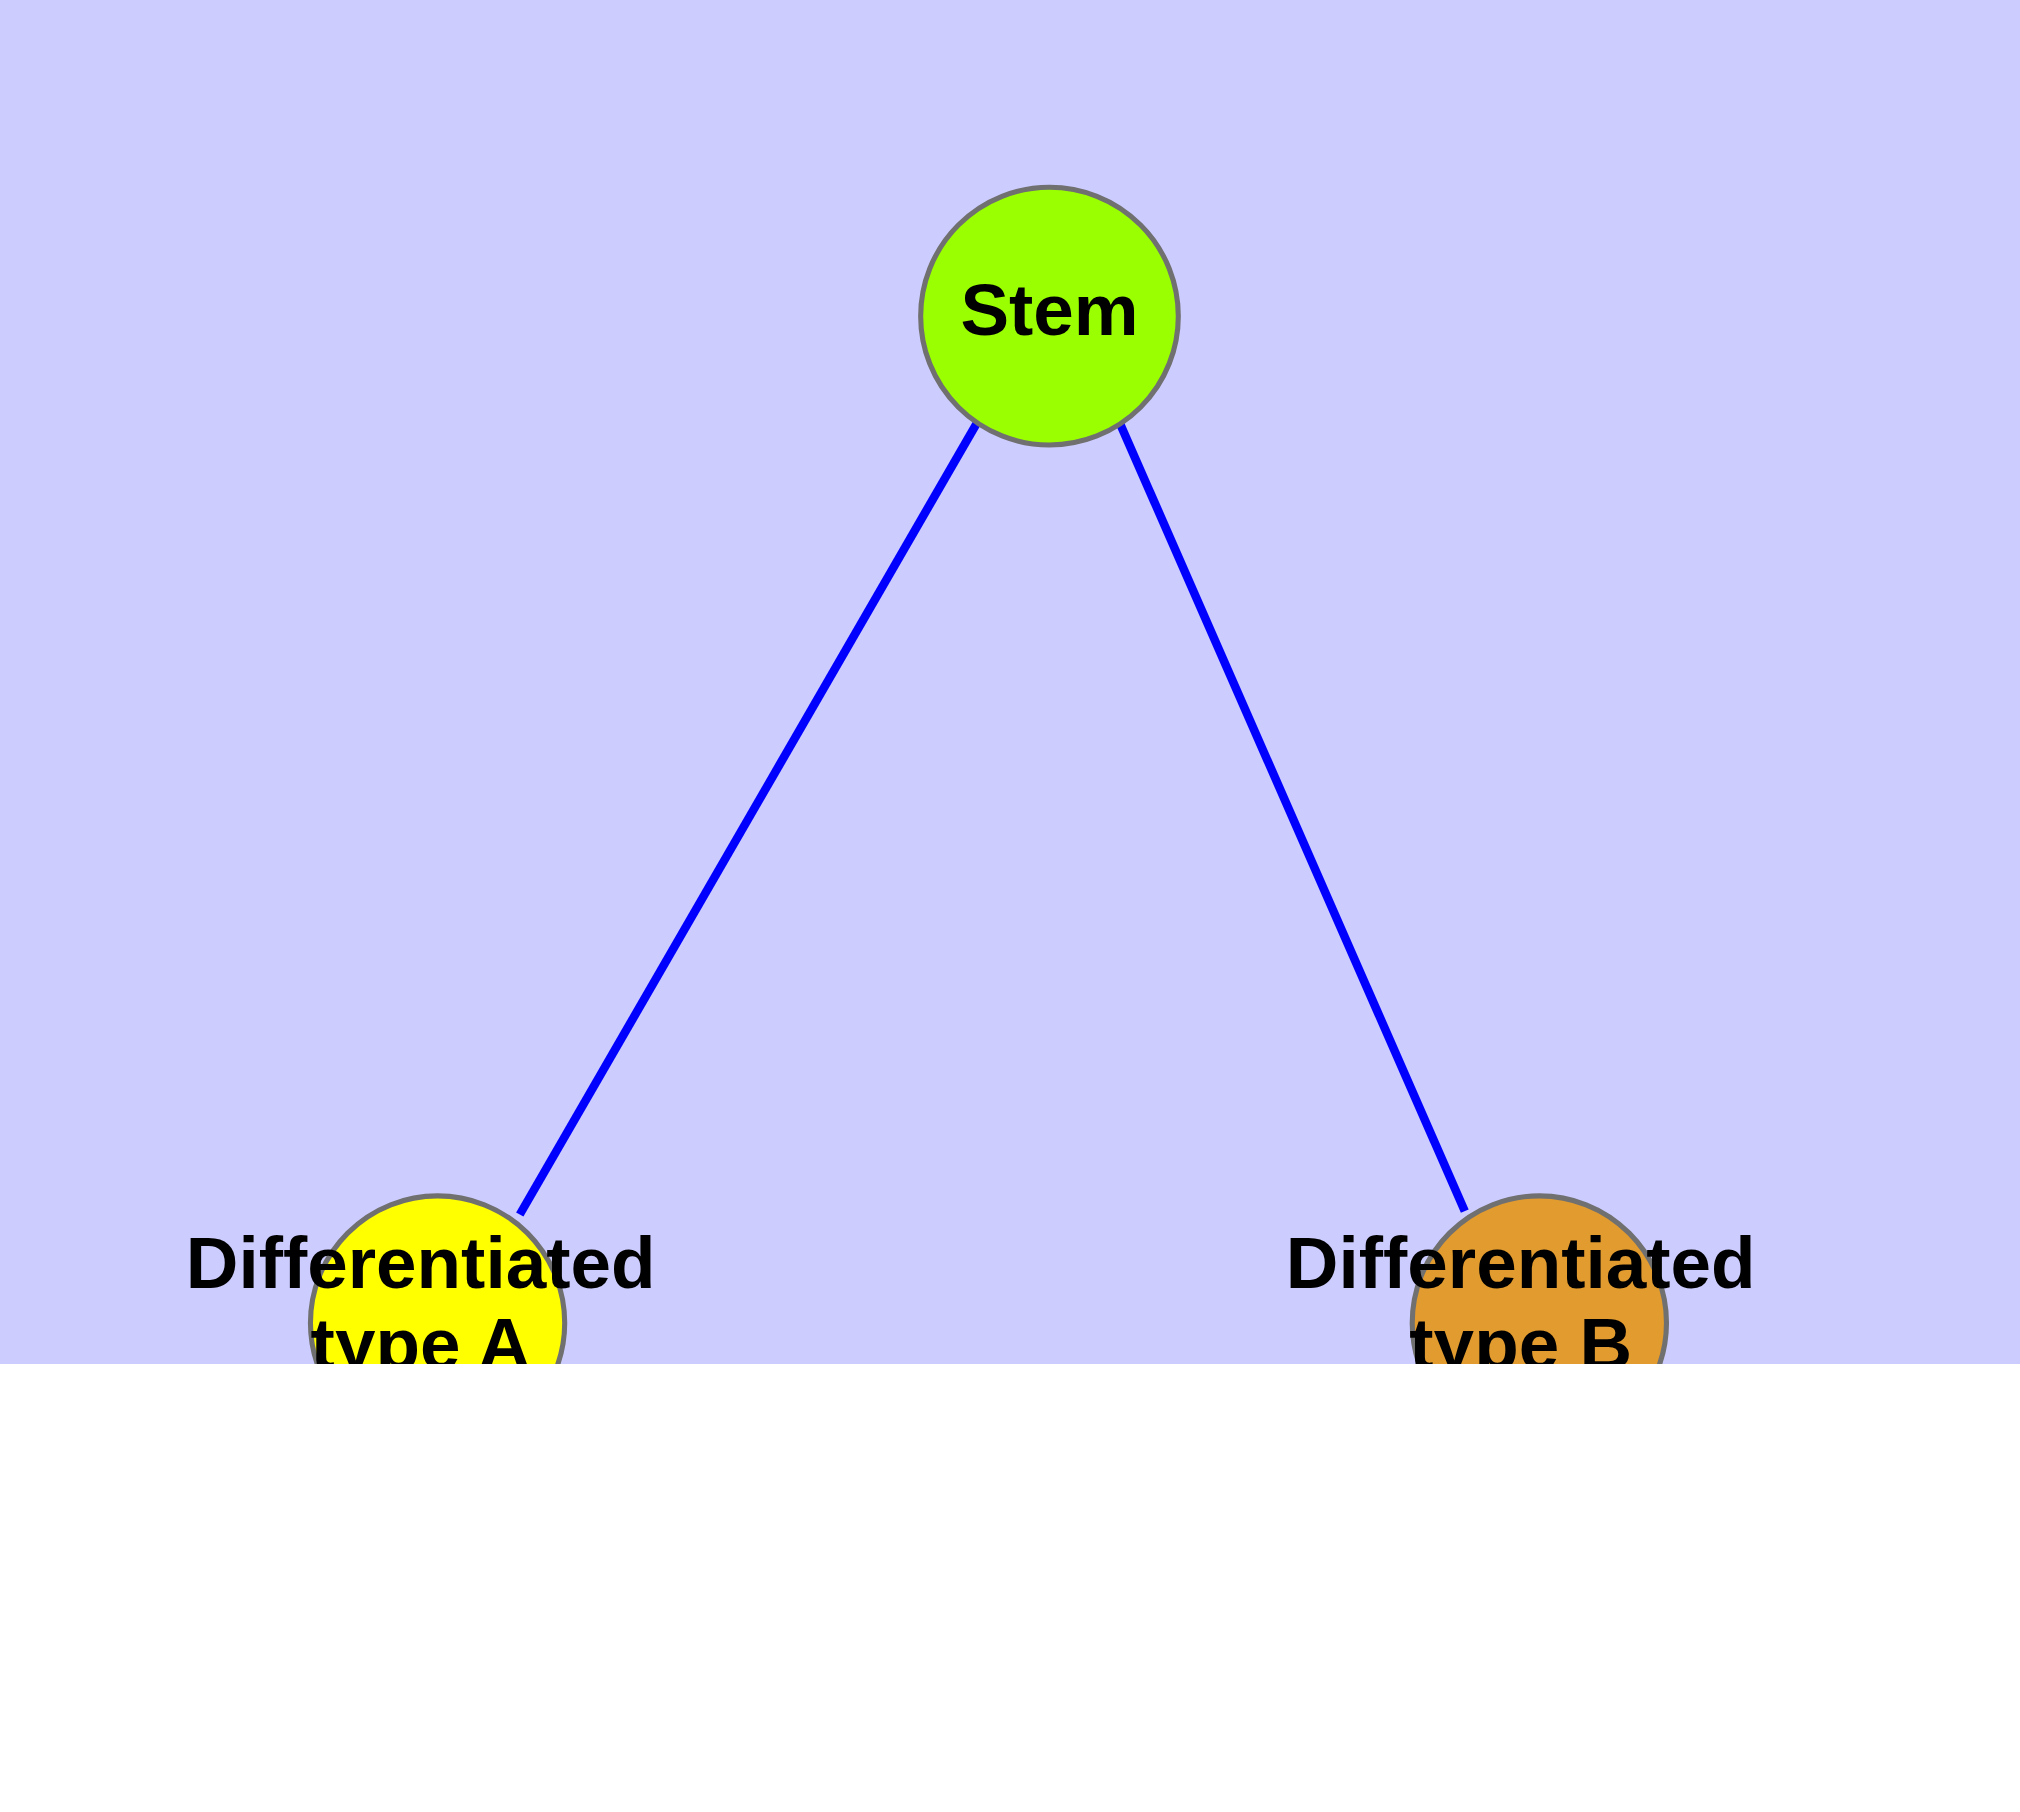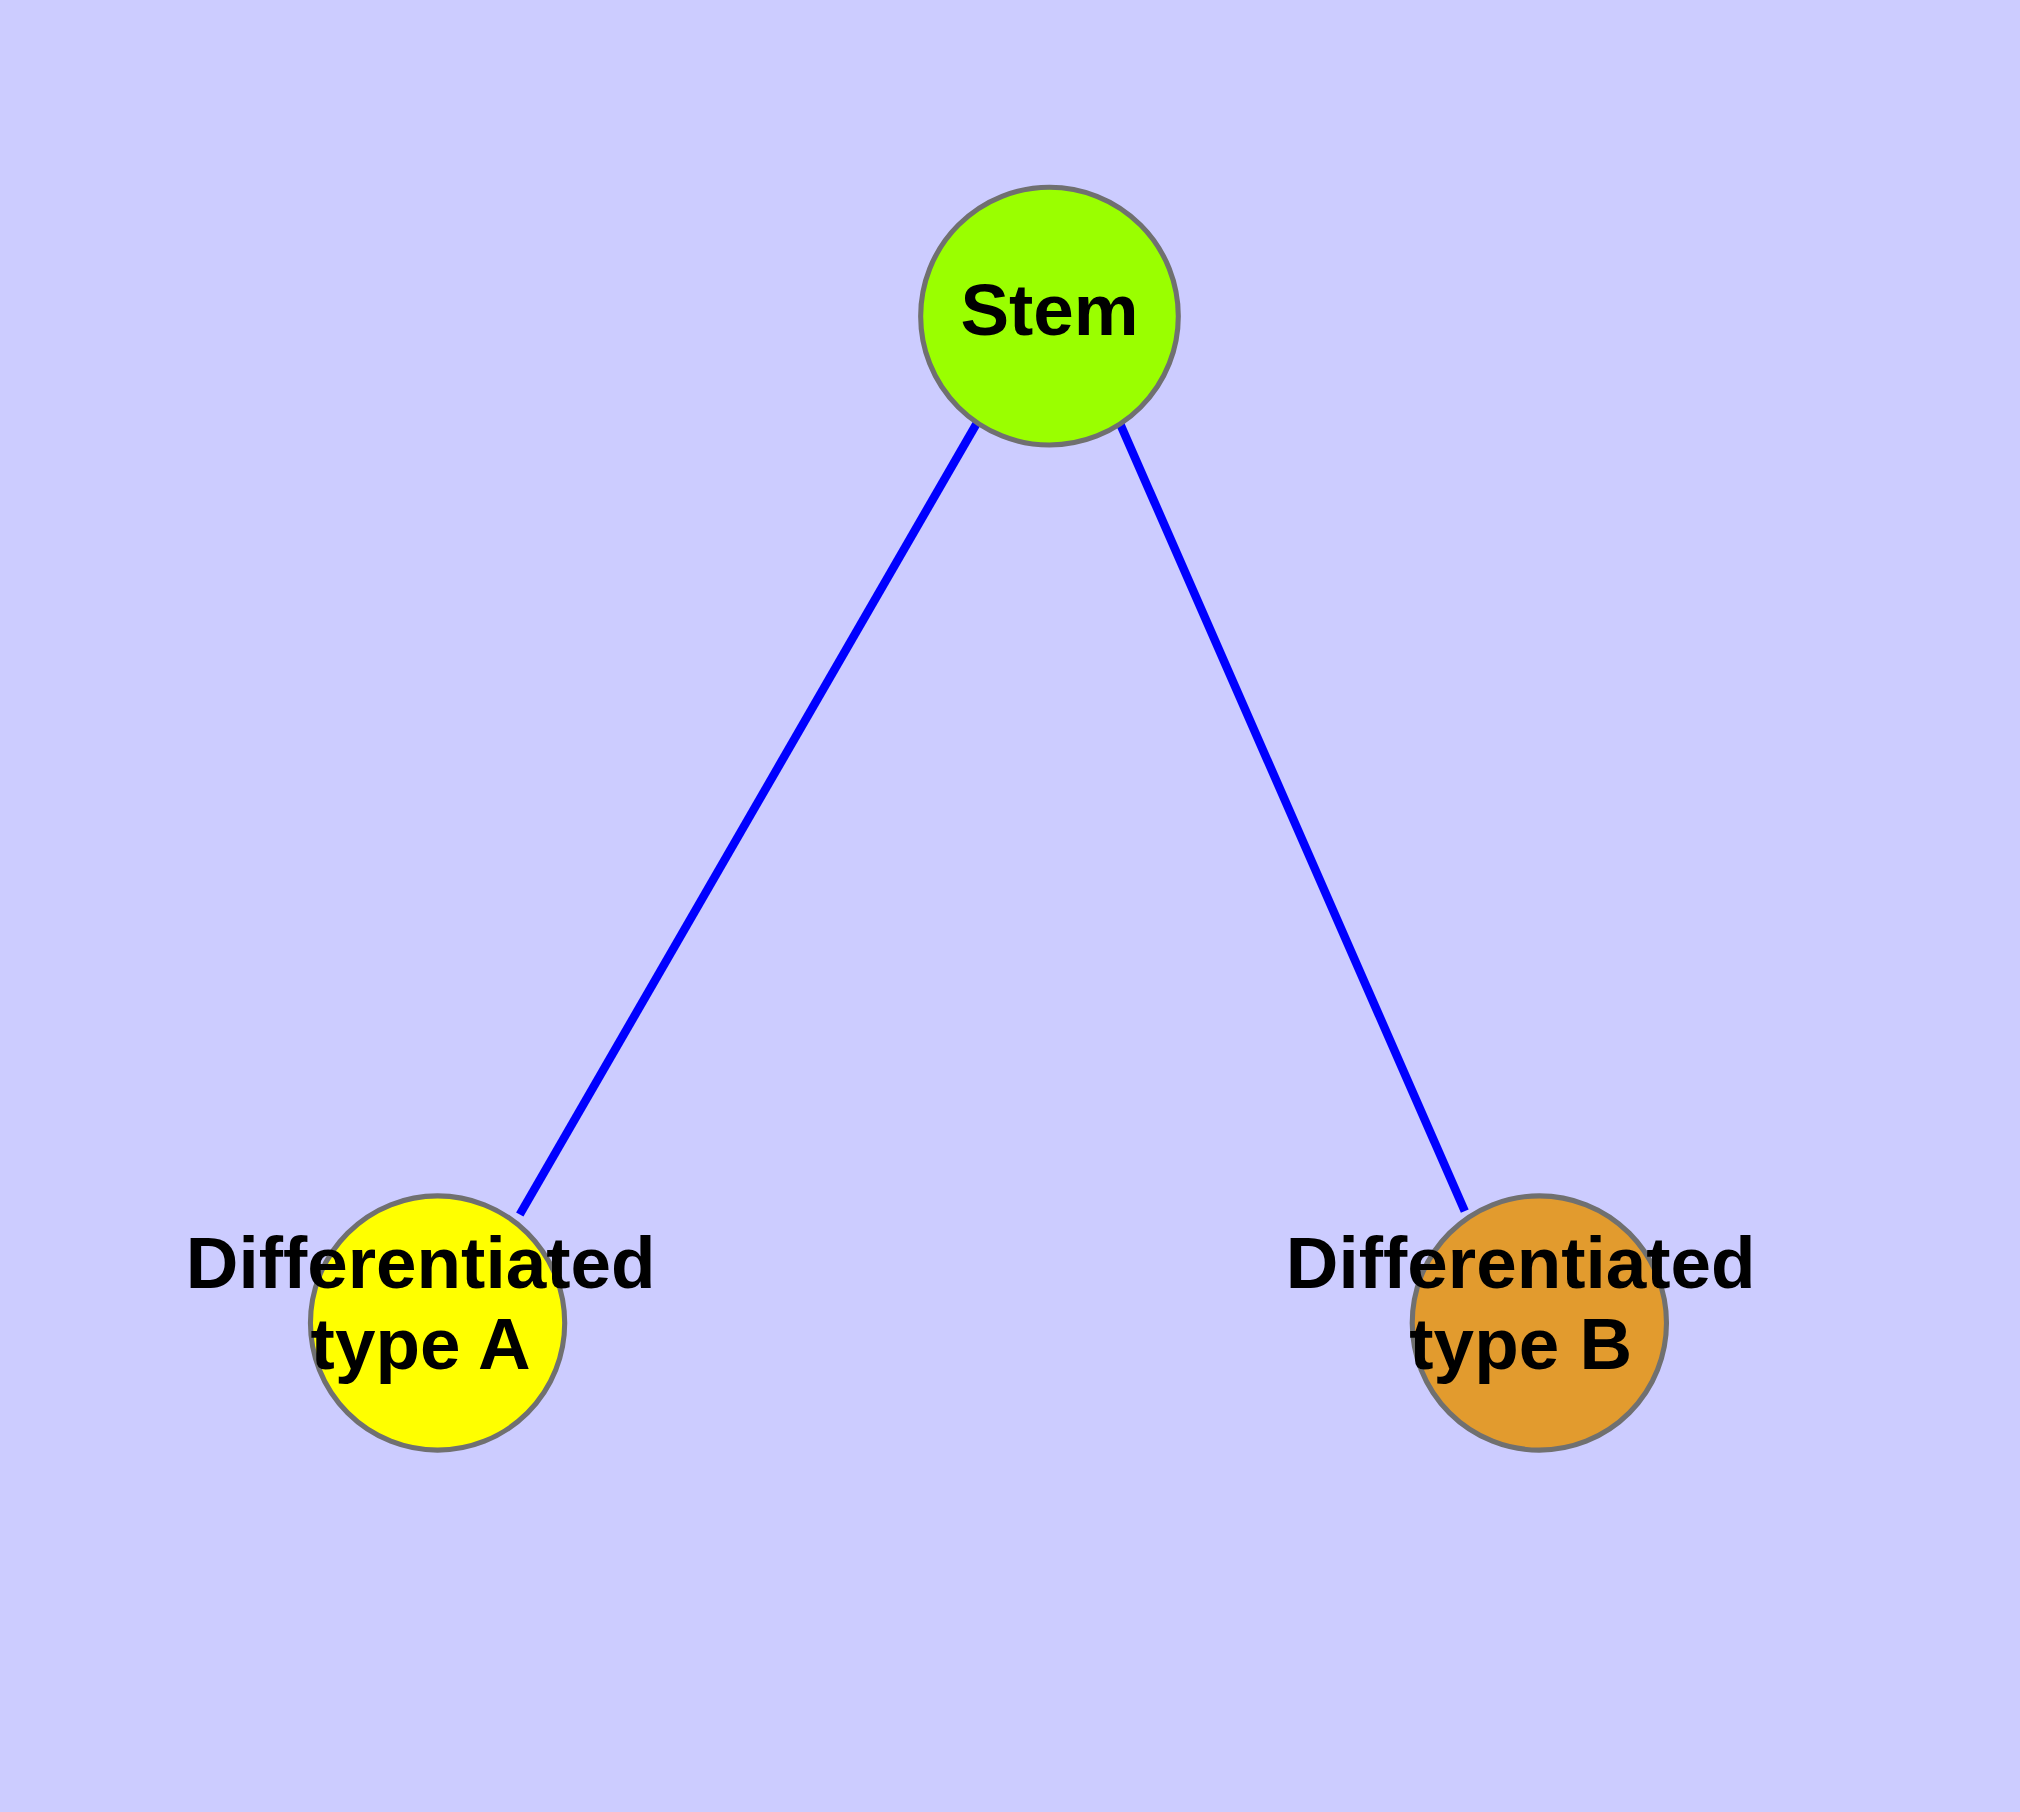--- a/index.html
+++ b/index.html
@@ -30,21 +30,21 @@
     fill: #000000;
     text-anchor: middle;
     dominant-baseline: middle;
     paint-order: normal;
     white-space: pre;
   }
 </style>
 </head>
 <body style="background: rgb(255, 255, 255);">
 
-<div id="canvas" style="width: 2021px; height: 1812px; background: rgb(204, 204, 255);">
+<div id="canvas" style="width: 2021px; height: 1364px; background: rgb(204, 204, 255);">
   <svg id="graph-svg" viewBox="0 0 2384 2138" xmlns="http://www.w3.org/2000/svg" style="width: 2021px; height: 1812px;">
 
     <g>
       <line class="graph-edge" x1="1153" y1="498" x2="613" y2="1433" stroke="#0000ff" stroke-width="10" stroke-linecap="butt"></line>
       <line class="graph-edge" x1="1320" y1="497" x2="1728" y2="1429" stroke="#0000ff" stroke-width="10" stroke-linecap="butt"></line>
     </g>
 
     <g>
       <circle class="graph-node" cx="1238" cy="373" r="152" fill="#9aff00" stroke="#707070" stroke-width="6"></circle>
       <circle class="graph-node" cx="516" cy="1561" r="150" fill="#ffff00" stroke="#707070" stroke-width="6"></circle>

